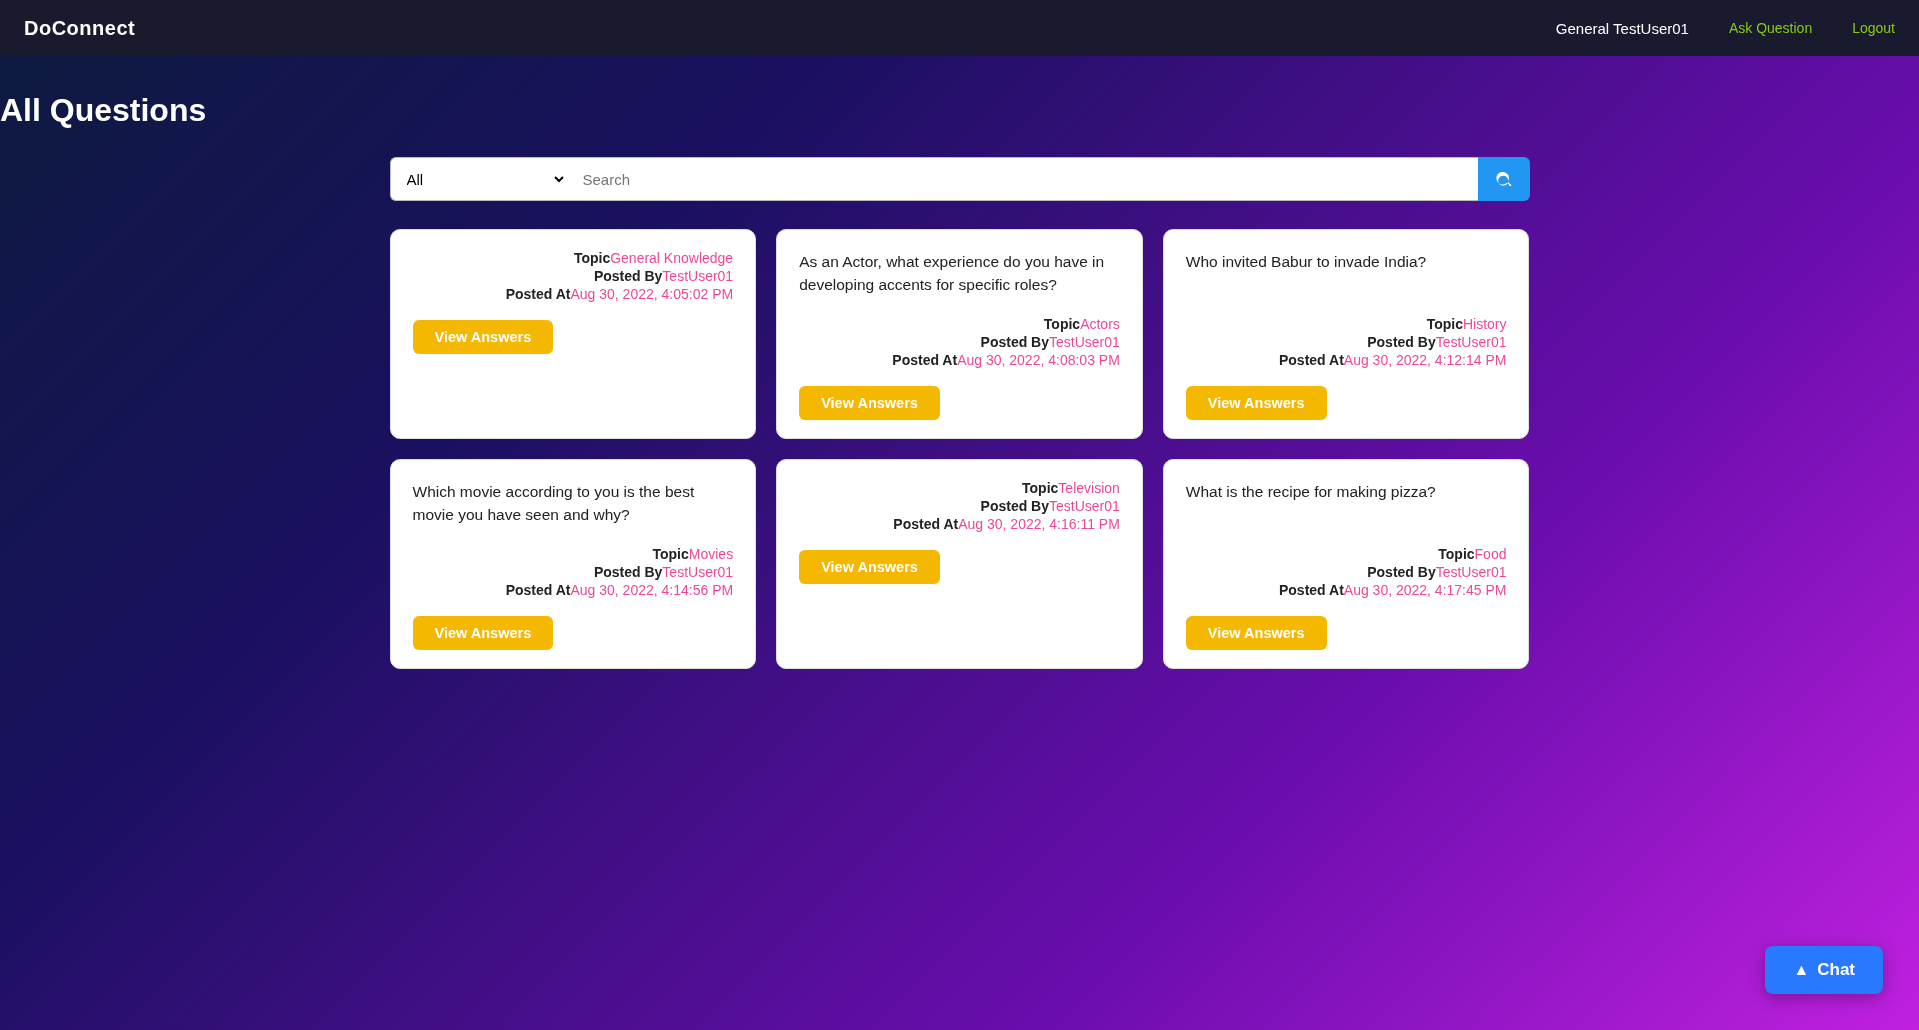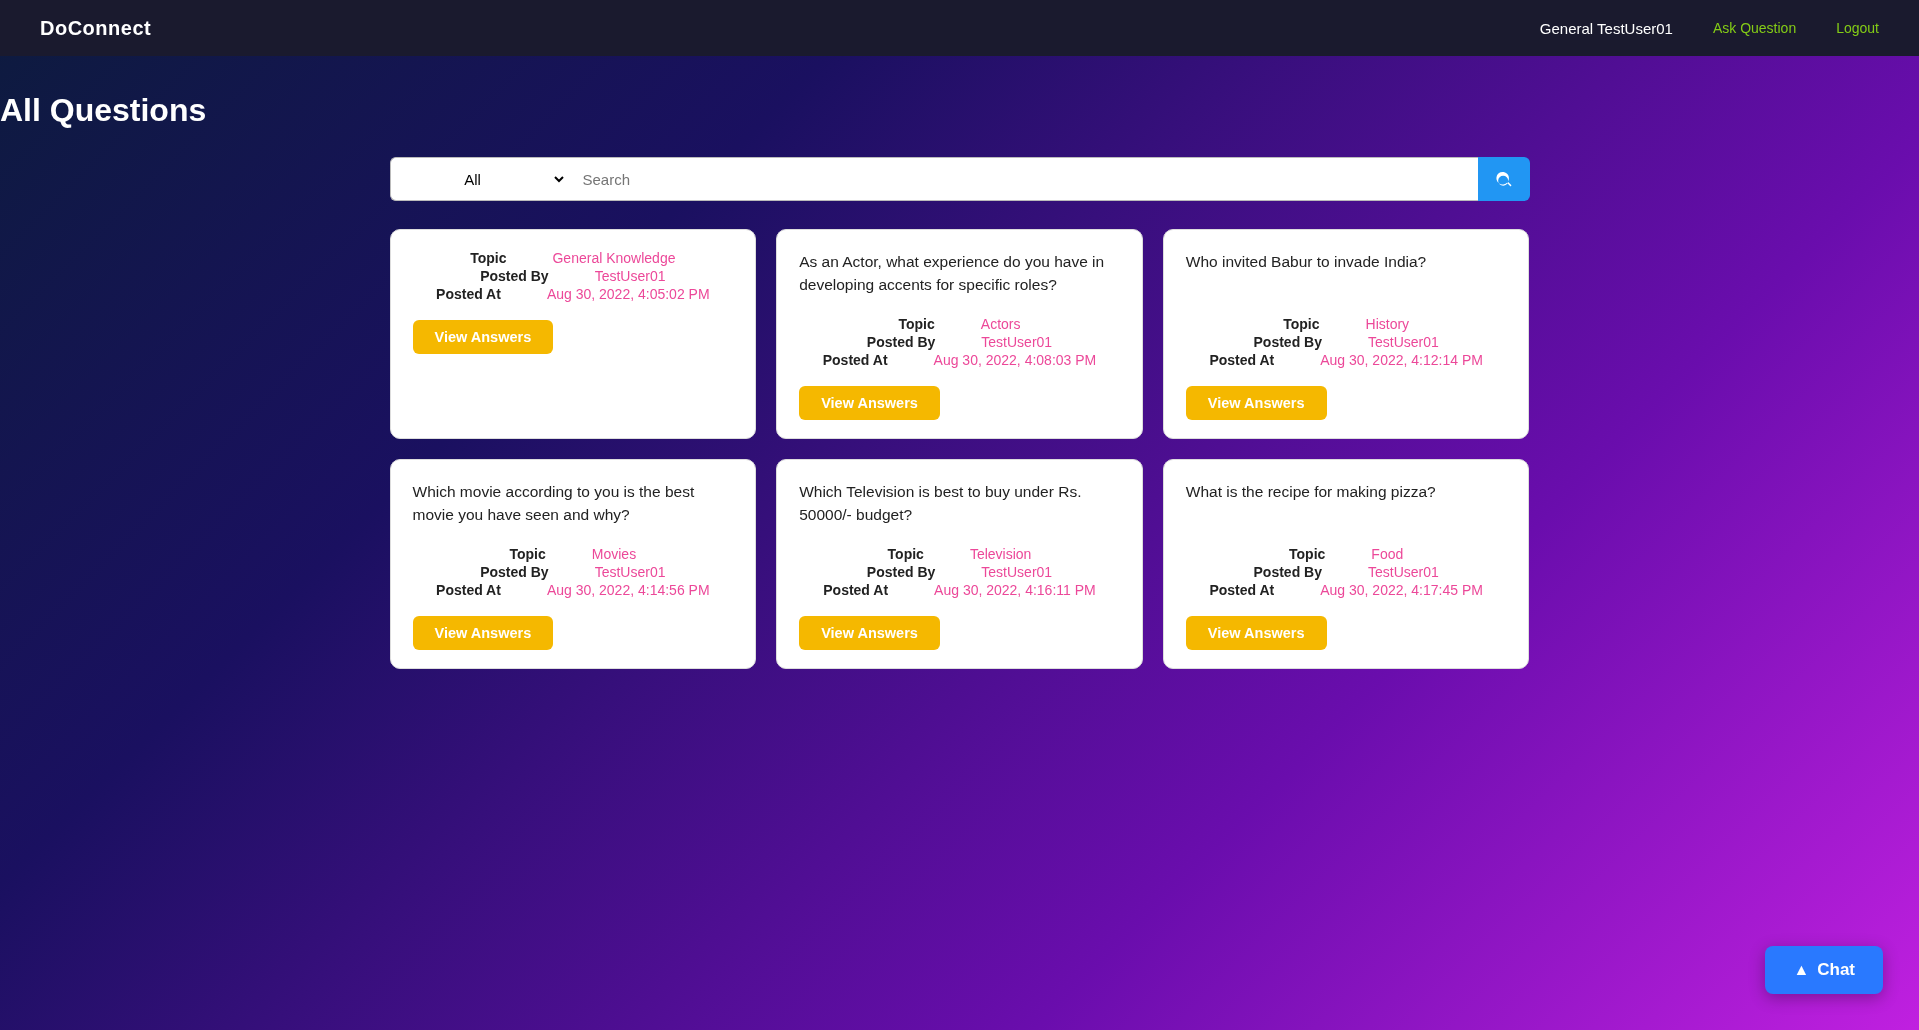--- a/index.html
+++ b/index.html
@@ -7,21 +7,21 @@
       font-family: 'Segoe UI', Arial, sans-serif;
       background: linear-gradient(135deg, #0d1b3e 0%, #1a1060 30%, #6a0dad 70%, #c020e0 100%);
       min-height: 1030px;
       color: #222;
     }
     .navbar {
       background: #1a1a2e;
       display: flex;
       align-items: center;
       justify-content: space-between;
-      padding: 0 40px;
+      padding: 0 24px;
       height: 56px;
     }
     .navbar-brand {
       color: #fff;
       font-size: 20px;
       font-weight: 600;
       letter-spacing: 0.5px;
     }
     .navbar-right {
       display: flex;
@@ -58,21 +58,20 @@
       border: 1.5px solid #bbb;
       border-right: none;
       border-radius: 6px 0 0 6px;
       padding: 8px 12px;
       font-size: 15px;
       height: 44px;
       background: #fff;
       min-width: 160px;
       cursor: pointer;
       outline: none;
-      text-align: center;
     }
     .search-input {
       flex: 1;
       border: 1.5px solid #bbb;
       border-right: none;
       border-left: none;
       padding: 8px 16px;
       font-size: 15px;
       height: 44px;
       outline: none;
@@ -120,23 +119,22 @@
       min-height: 48px;
     }
     .question-meta {
       display: flex;
       flex-direction: column;
       gap: 2px;
       margin-bottom: 16px;
     }
     .meta-row {
       display: flex;
-      justify-content: center;
+      justify-content: flex-end;
       font-size: 14px;
-      gap: 46px;
     }
     .meta-label {
       font-weight: 700;
       color: #222;
     }
     .meta-value {
       color: #ec4899;
     }
     .view-answers-btn {
       background: #f5b800;
@@ -261,21 +259,20 @@
           <span class="meta-value">TestUser01</span>
         </div>
         <div class="meta-row">
           <span class="meta-label">Posted At</span>
           <span class="meta-value">Aug 30, 2022, 4:14:56 PM</span>
         </div>
       </div>
       <button class="view-answers-btn">View Answers</button>
     </div>
     <div class="question-card">
-      <div class="question-text">Which Television is best to buy under Rs. 50000/- budget?</div>
       <div class="question-meta">
         <div class="meta-row">
           <span class="meta-label">Topic</span>
           <span class="meta-value">Television</span>
         </div>
         <div class="meta-row">
           <span class="meta-label">Posted By</span>
           <span class="meta-value">TestUser01</span>
         </div>
         <div class="meta-row">

